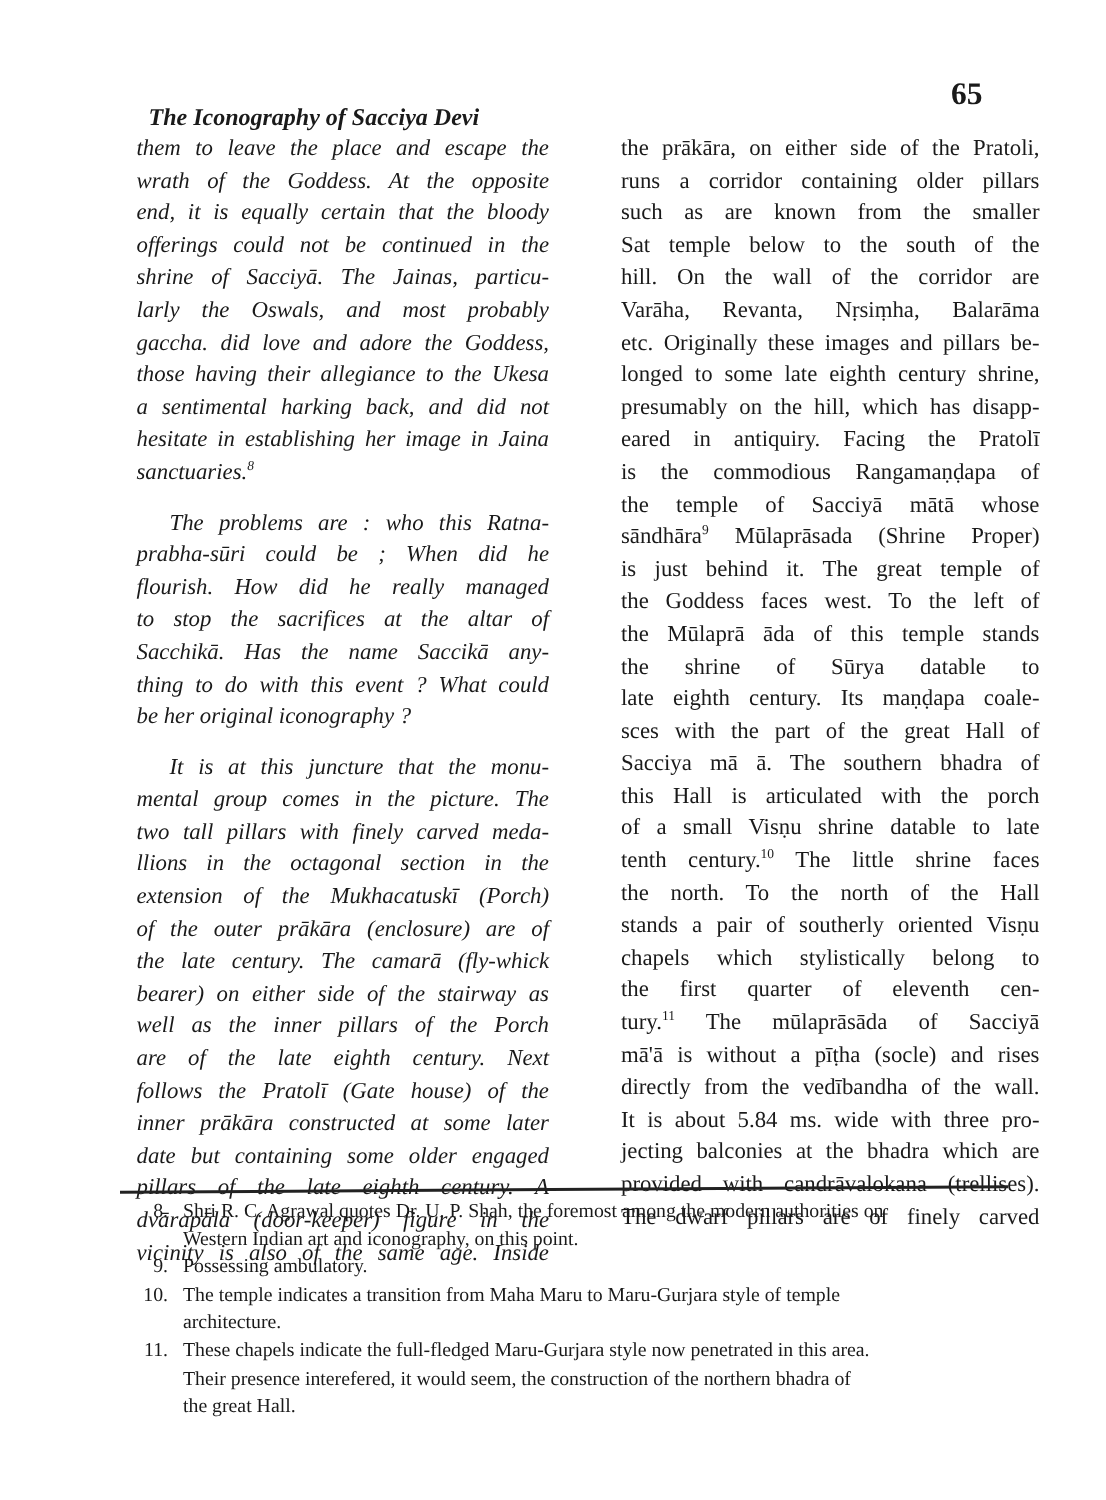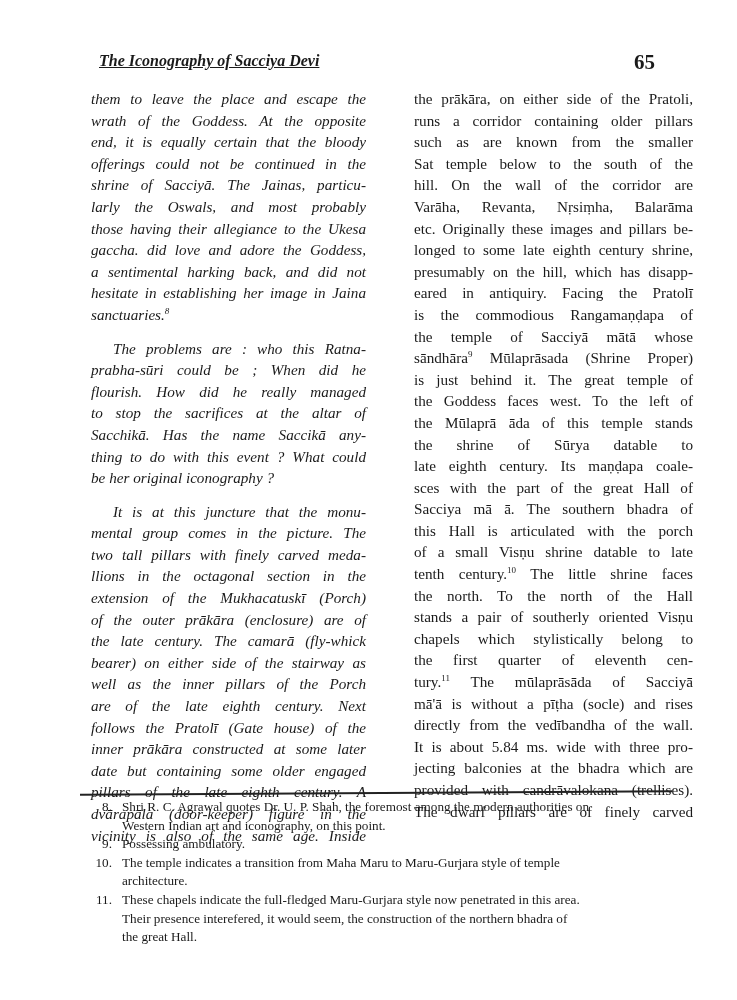--- a/index.html
+++ b/index.html
@@ -4,21 +4,21 @@
 <style>
   html, body { margin:0; padding:0; }
   body {
     width:737px; height:1000px; background:#ffffff; position:relative; overflow:hidden;
     font-family:"Liberation Serif","DejaVu Serif",serif; color:#1a1a1a;
   }
   .header {
     position:absolute; left:99px; top:52px; width:556px; height:24px;
   }
   .running-title {
-    position:absolute; left:0; top:0; font-style:italic; font-size:16px; font-weight:bold;text-decoration:underline;
+    position:absolute; left:0; top:18px; font-style:italic; font-size:16px; font-weight:bold;
   }
   .page-number {
     position:absolute; right:0; top:-2px; font-size:21px; font-weight:bold;
   }
   .col {
     position:absolute; top:88px; font-size:15.2px; line-height:21.6px; text-align:justify;
     text-align-last:justify;
   }
   .col-left { left:91px; width:275px;font-style:italic; }
   .col-right { left:379px; width:279px;margin-left:35px; }
@@ -47,22 +47,22 @@
 </div>
 
 <div class="col col-left">
   <div>
     <span class="line">them to leave the place and escape the</span>
     <span class="line">wrath of the Goddess.  At the opposite</span>
     <span class="line">end, it is equally certain that the bloody</span>
     <span class="line">offerings could not be continued in the</span>
     <span class="line">shrine of Sacciyā.  The Jainas, particu-</span>
     <span class="line">larly the Oswals, and most probably</span>
+    <span class="line">gaccha. did love and adore the Goddess,</span>
     <span class="line">those having their allegiance to the Ukesa</span>
-    <span class="line">gaccha. did love and adore the Goddess,</span>
     <span class="line">a sentimental harking back, and did not</span>
     <span class="line">hesitate in establishing her image in Jaina</span>
     <span class="line last"><span>sanctuaries.</span><sup>8</sup></span>
   </div>
   <div class="para-gap"></div>
   <div>
     <span class="line indent">The problems are : who this Ratna-</span>
     <span class="line">prabha-sūri could be ;  When did he</span>
     <span class="line">flourish.  How did he really managed</span>
     <span class="line">to stop the sacrifices at the altar of</span>

